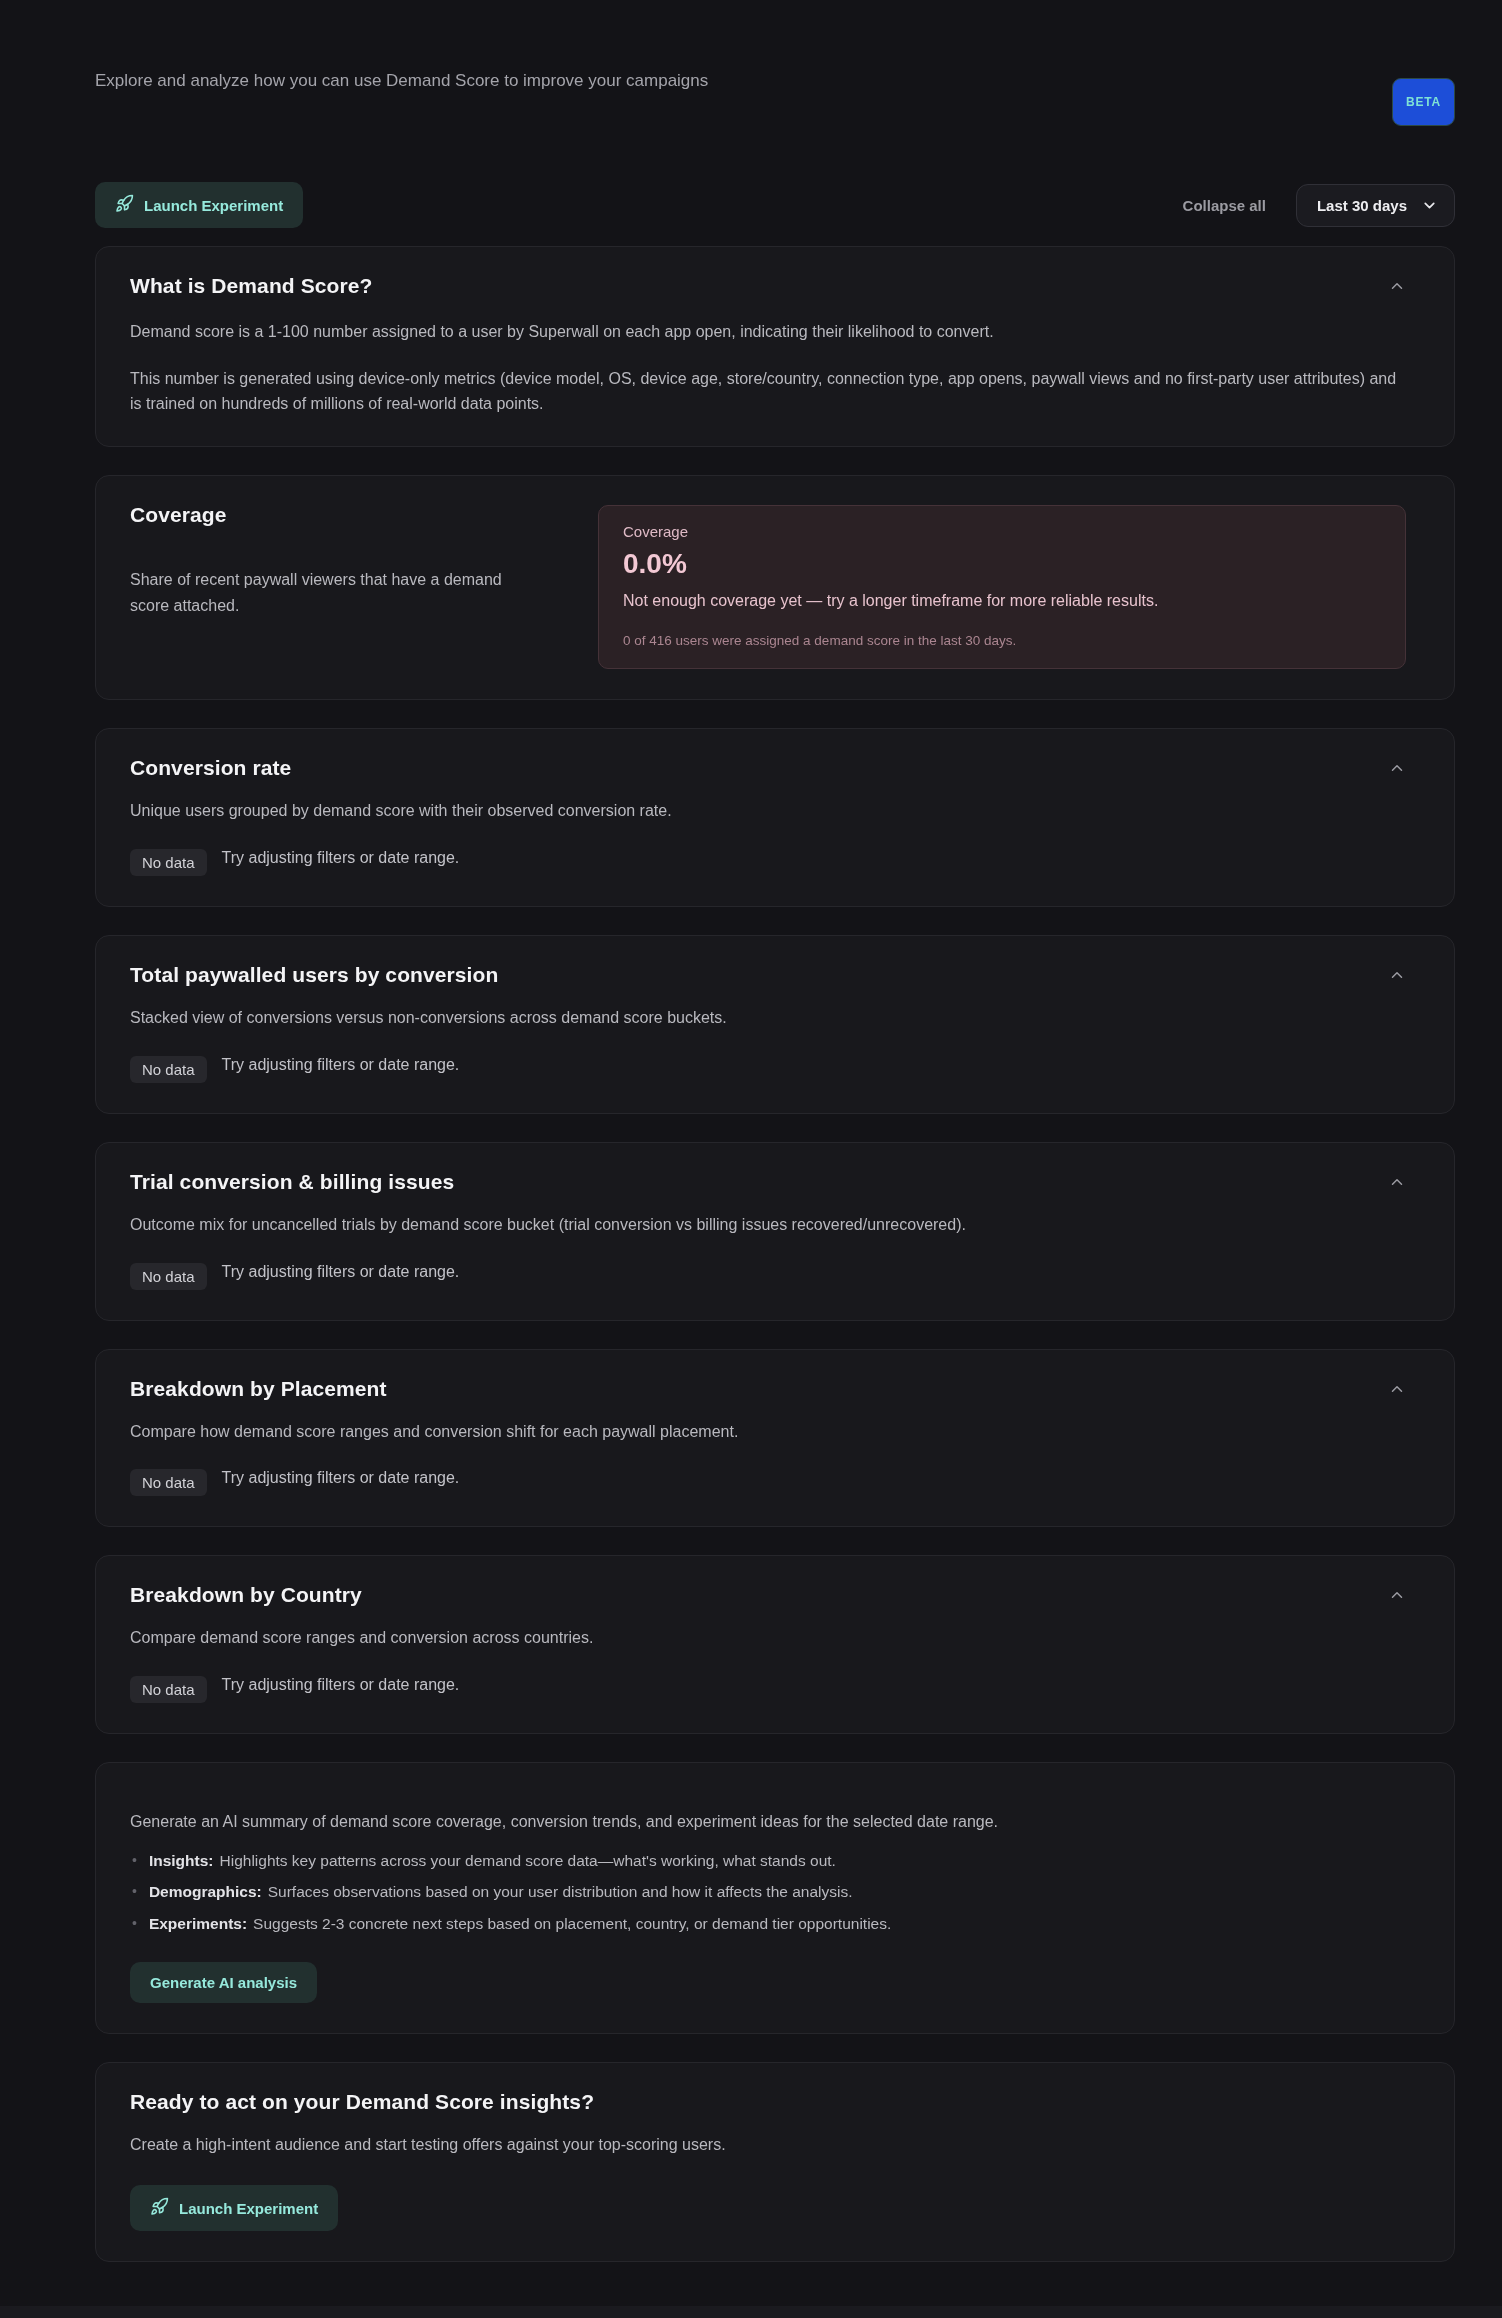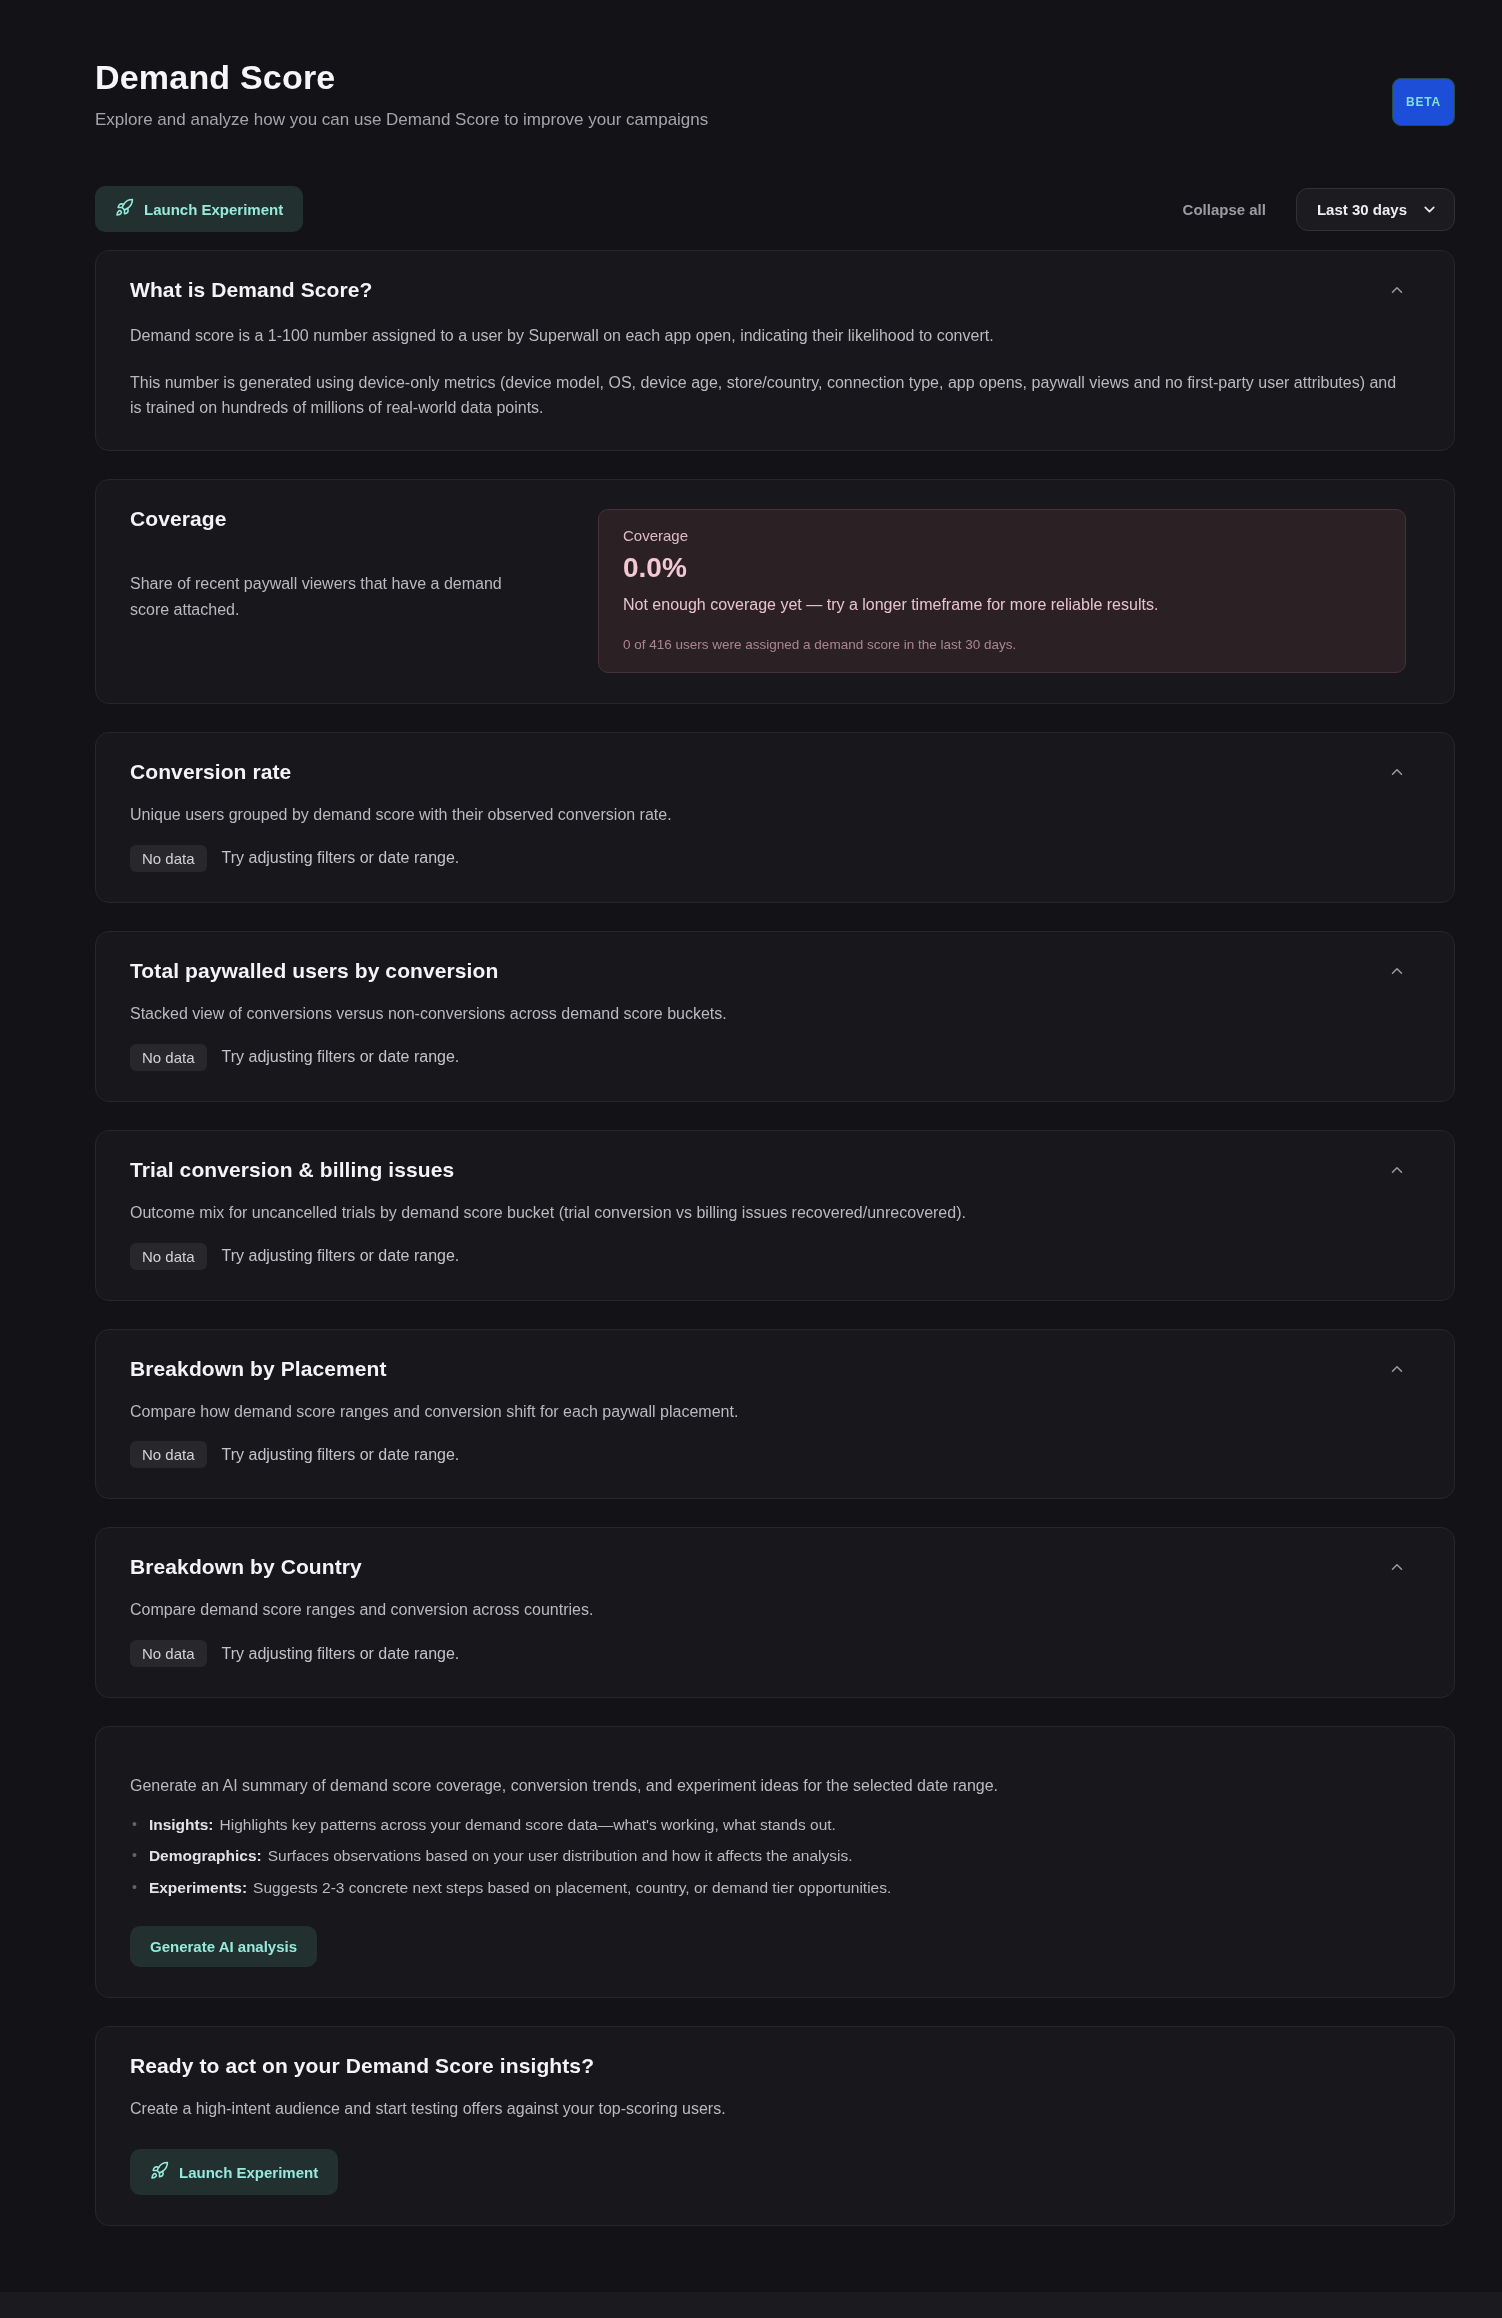--- a/index.html
+++ b/index.html
@@ -66,21 +66,21 @@
     flex: 1; background: #2b2125; border: 1px solid #453238;
     border-radius: 10px; padding: 17px 24px 20px 24px; margin-top: 2px;
   }
   .coverage-panel .panel-label { font-size: 15px; color: #dfbac6; }
   .coverage-panel .panel-value { font-size: 28px; font-weight: 700; color: #f3c8d4; margin-top: 8px; }
   .coverage-panel .panel-message { font-size: 16px; line-height: 1.55; color: #e8c3ce; margin-top: 9px; max-width: 560px; }
   .coverage-panel .panel-footnote { font-size: 13.5px; color: #ab8691; margin-top: 19px; }
 
   
   .section-desc { margin-top: 19px !important; }
-  .nodata-row { display: flex; align-items: center; gap: 15px; margin-top: 17px; }
+  .nodata-row { display: flex; gap: 15px; margin-top: 25px; }
   .nodata-badge {
     background: #27272c; border-radius: 6px; padding: 5px 12px;
     font-size: 15px; color: #d2d2d7;
   }
   .nodata-hint { font-size: 16px; color: #c2c2c8; }
 
   
   .ai-title-group { display: flex; align-items: center; gap: 13px; }
   .sparkle { color: #7ee0d3; line-height: 0; }
   .sparkle svg { width: 20px; height: 20px; }
@@ -99,21 +99,20 @@
   
   .bottom-band { position: absolute; left: 0; right: 0; bottom: 0; height: 26px; background: #1a1a1f; }
 </style>
 </head>
 <body>
 
 <div class="page">
 
   <div class="header-row">
     <div>
-      <h1 class="page-title">Demand Score</h1>
       <p class="subtitle">Explore and analyze how you can use Demand Score to improve your campaigns</p>
     </div>
     <span class="beta-badge">BETA</span>
   </div>
 
   <div class="toolbar">
     <button class="btn-accent">
       <span class="icon">
         <svg viewBox="0 0 24 24" fill="none" stroke="currentColor" stroke-width="2" stroke-linecap="round" stroke-linejoin="round" width="19" height="19">
           <path d="M4.5 16.5c-1.5 1.26-2 5-2 5s3.74-.5 5-2c.71-.84.7-2.13-.09-2.91a2.18 2.18 0 0 0-2.91-.09z"></path>

